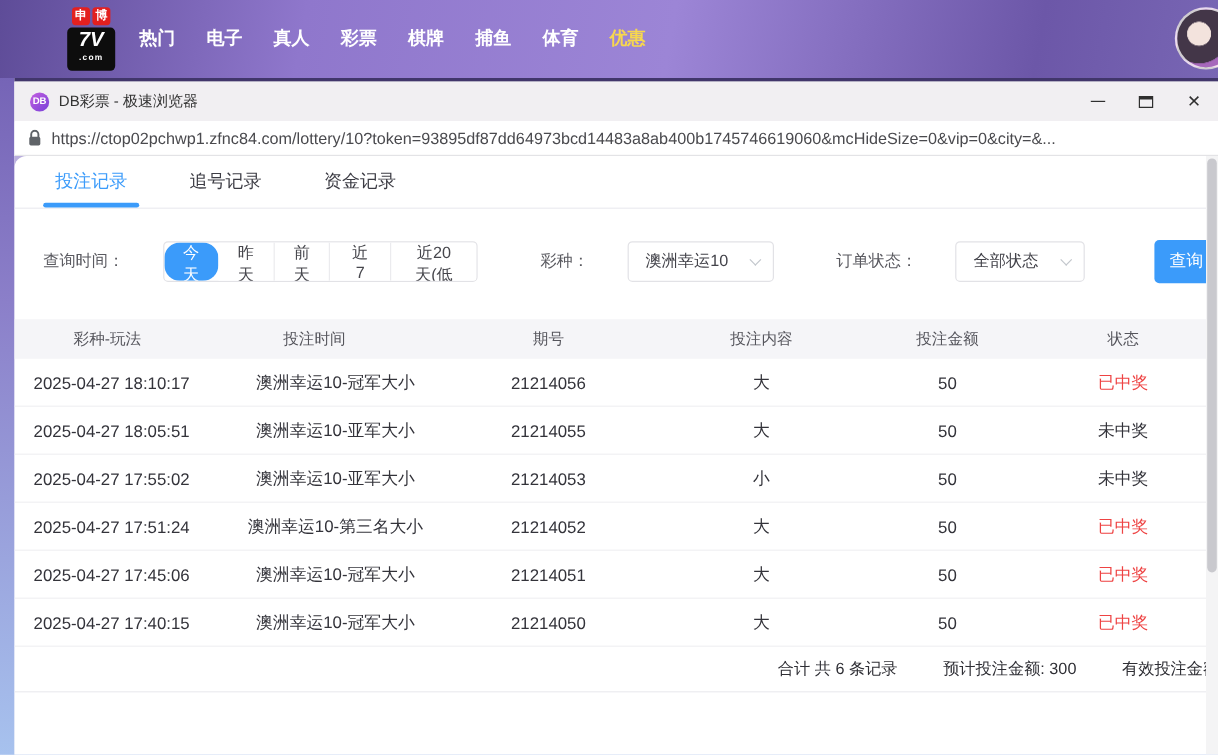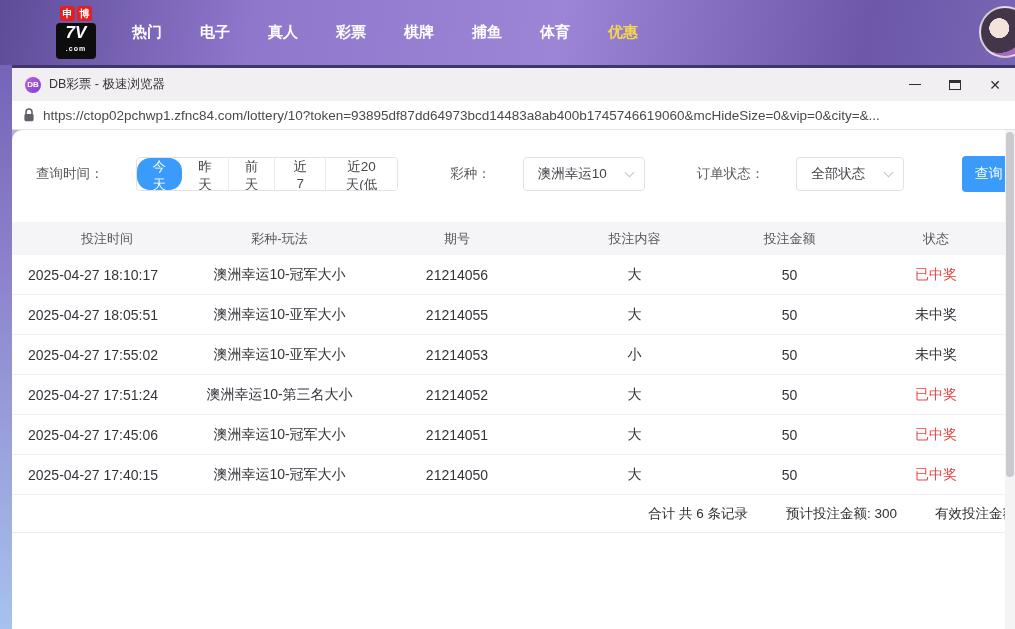--- a/index.html
+++ b/index.html
@@ -20,21 +20,21 @@
   .logo-badges span {
     width:15px; height:15px; background:#e3201f; color:#fff; border-radius:3px;
     font-size:10px; line-height:15px; text-align:center; font-weight:bold;
   }
   .logo-main {
     margin-top:2px; background:#0d0d0d; color:#fff; border-radius:4px;
     text-align:center; font-weight:bold; font-size:17px; line-height:16px; padding:2px 2px 2px;
     font-style:italic;
   }
   .logo-sub { display:block; font-size:7px; letter-spacing:1px; font-style:normal; }
-  .nav { display:flex; gap:38px; margin-left:36px; }
+  .nav { display:flex; gap:26px; margin-left:20px; }
   .nav a { color:#fff; font-size:15px; font-weight:bold; text-decoration:none; cursor:pointer; white-space:nowrap; }
   .nav a.promo { color:#f7d74e; }
   .avatar {
     position:absolute; right:-16px; top:6px; width:52px; height:52px; border-radius:50%;
     border:2px solid rgba(255,255,255,.75); cursor:pointer;
     background:
       radial-gradient(circle at 38% 42%, #f3e3dd 0 24%, #433648 25% 60%, #a668bb 61% 74%, #e87fb0 75% 100%);
   }
   
   .browser {
@@ -156,20 +156,25 @@
       <svg width="12" height="14" viewBox="0 0 12 14">
           <path d="M3 6.2V4a3 3 0 0 1 6 0v2.2" fill="none" stroke="#5f6368" stroke-width="1.6"></path>
           <rect x="1.4" y="6" width="9.2" height="7.2" rx="1.4" fill="#5f6368"></rect>
         </svg>
     </span>
     <span class="url-text">https://ctop02pchwp1.zfnc84.com/lottery/10?token=93895df87dd64973bcd14483a8ab400b1745746619060&amp;mcHideSize=0&amp;vip=0&amp;city=&amp;...</span>
   </div>
   <div class="content-wrap">
   <div class="content">
 
+    <div class="tabs">
+      <div class="tab active">投注记录</div>
+      <div class="tab">追号记录</div>
+      <div class="tab">资金记录</div>
+    </div>
 
     <div class="filters">
       <span class="flabel">查询时间：</span>
       <div class="btn-group">
         <button class="bg-item active">今天</button>
         <button class="bg-item">昨天</button>
         <button class="bg-item">前天</button>
         <button class="bg-item">近7天</button>
         <button class="bg-item">近20天(低频)</button>
       </div>
@@ -181,22 +186,22 @@
       <span class="flabel">订单状态：</span>
       <div class="select" style="min-width:108px;">
         <span>全部状态</span>
         <i class="chev"></i>
       </div>
       <button class="search-btn">查询</button>
     </div>
 
     <div class="table">
       <div class="thead">
+        <div class="c c2">彩种-玩法</div>
         <div class="c c1">投注时间</div>
-        <div class="c c2">彩种-玩法</div>
         <div class="c c3">期号</div>
         <div class="c c4">投注内容</div>
         <div class="c c5">投注金额</div>
         <div class="c c6">状态</div>
       </div>
       <div class="trow">
         <div class="c c1">2025-04-27 18:10:17</div>
         <div class="c c2">澳洲幸运10-冠军大小</div>
         <div class="c c3">21214056</div>
         <div class="c c4">大</div>

